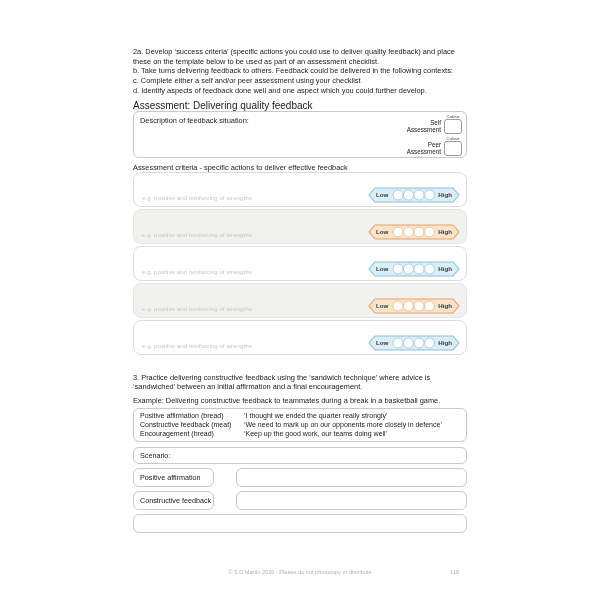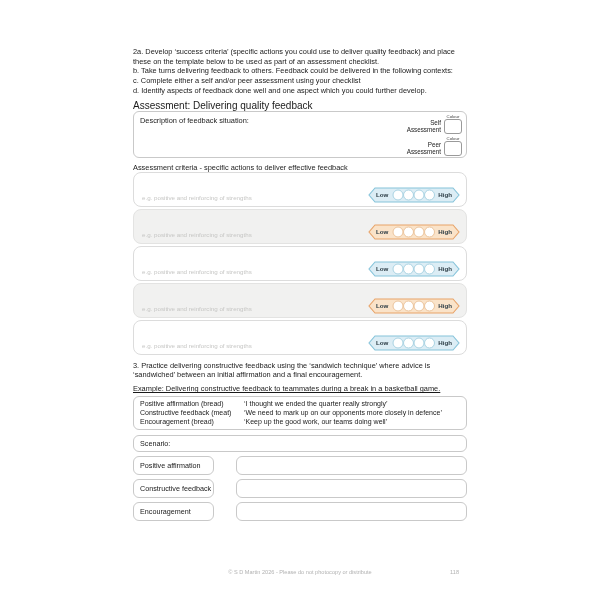--- a/index.html
+++ b/index.html
@@ -31,22 +31,22 @@
   .crit-white{background:#ffffff;border:1px solid #dcdcdc;}
   .crit-gray{background:#f1f1f0;border:1px solid #e3e3e2;}
   .crit-placeholder{position:absolute;left:8px;bottom:5px;font-size:6.2px;color:#c6c6c4;}
   .arrow{position:absolute;right:6px;bottom:3px;width:92px;height:16px;display:block;}
   .arrow text{font-size:6.2px;font-weight:bold;fill:#2b3b44;}
   .arrow-blue .arrow-body{fill:#dcedf5;stroke:#85c3da;stroke-width:1.1;}
   .arrow-blue .dot{fill:#ffffff;stroke:#a9d3e3;stroke-width:1;}
   .arrow-orange .arrow-body{fill:#fae3c9;stroke:#e8a368;stroke-width:1.1;}
   .arrow-orange .dot{fill:#ffffff;stroke:#ecc49b;stroke-width:1;}
   
-  .s3-intro{font-size:7.4px;line-height:9.8px;margin-top:6px;}
-  .s3-example{font-size:7.4px;margin-top:4px;height:10px;text-decoration:underline;}
+  .s3-intro{font-size:7.4px;line-height:9.8px;margin-top:18px;}
+  .s3-example{font-size:7.4px;margin-top:4px;height:10px;}
   .example-box{margin-top:2px;border:1px solid #c9c9c9;border-radius:6px;padding:3px 6px;
     display:grid;grid-template-columns:104px 1fr;font-size:7px;line-height:8.7px;background:#fff;}
   
   .scenario-box{margin-top:5px;height:17px;border:1px solid #c9c9c9;border-radius:6px;
     display:flex;align-items:center;padding-left:6px;font-size:7.2px;box-sizing:border-box;background:#fff;}
   .practice-row{display:flex;gap:22px;margin-top:4px;}
   .practice-label{width:81px;height:19px;border:1px solid #c9c9c9;border-radius:6px;
     display:flex;align-items:center;padding-left:6px;font-size:7.2px;box-sizing:border-box;background:#fff;flex:none;}
   .practice-field{flex:1;height:19px;border:1px solid #c9c9c9;border-radius:6px;box-sizing:border-box;background:#fff;}
   
@@ -172,21 +172,20 @@
 
   <div class="practice-row">
     <div class="practice-label">Positive affirmation</div>
     <div class="practice-field"></div>
   </div>
   <div class="practice-row">
     <div class="practice-label">Constructive feedback</div>
     <div class="practice-field"></div>
   </div>
   <div class="practice-row">
-    <div class="practice-label">Encouragement</div>
     <div class="practice-field"></div>
   </div>
 
 </div>
 
 <div class="footer">
   <span>© S D Martin 2026 - Please do not photocopy or distribute</span>
   <span class="page-number">118</span>
 </div>
 

